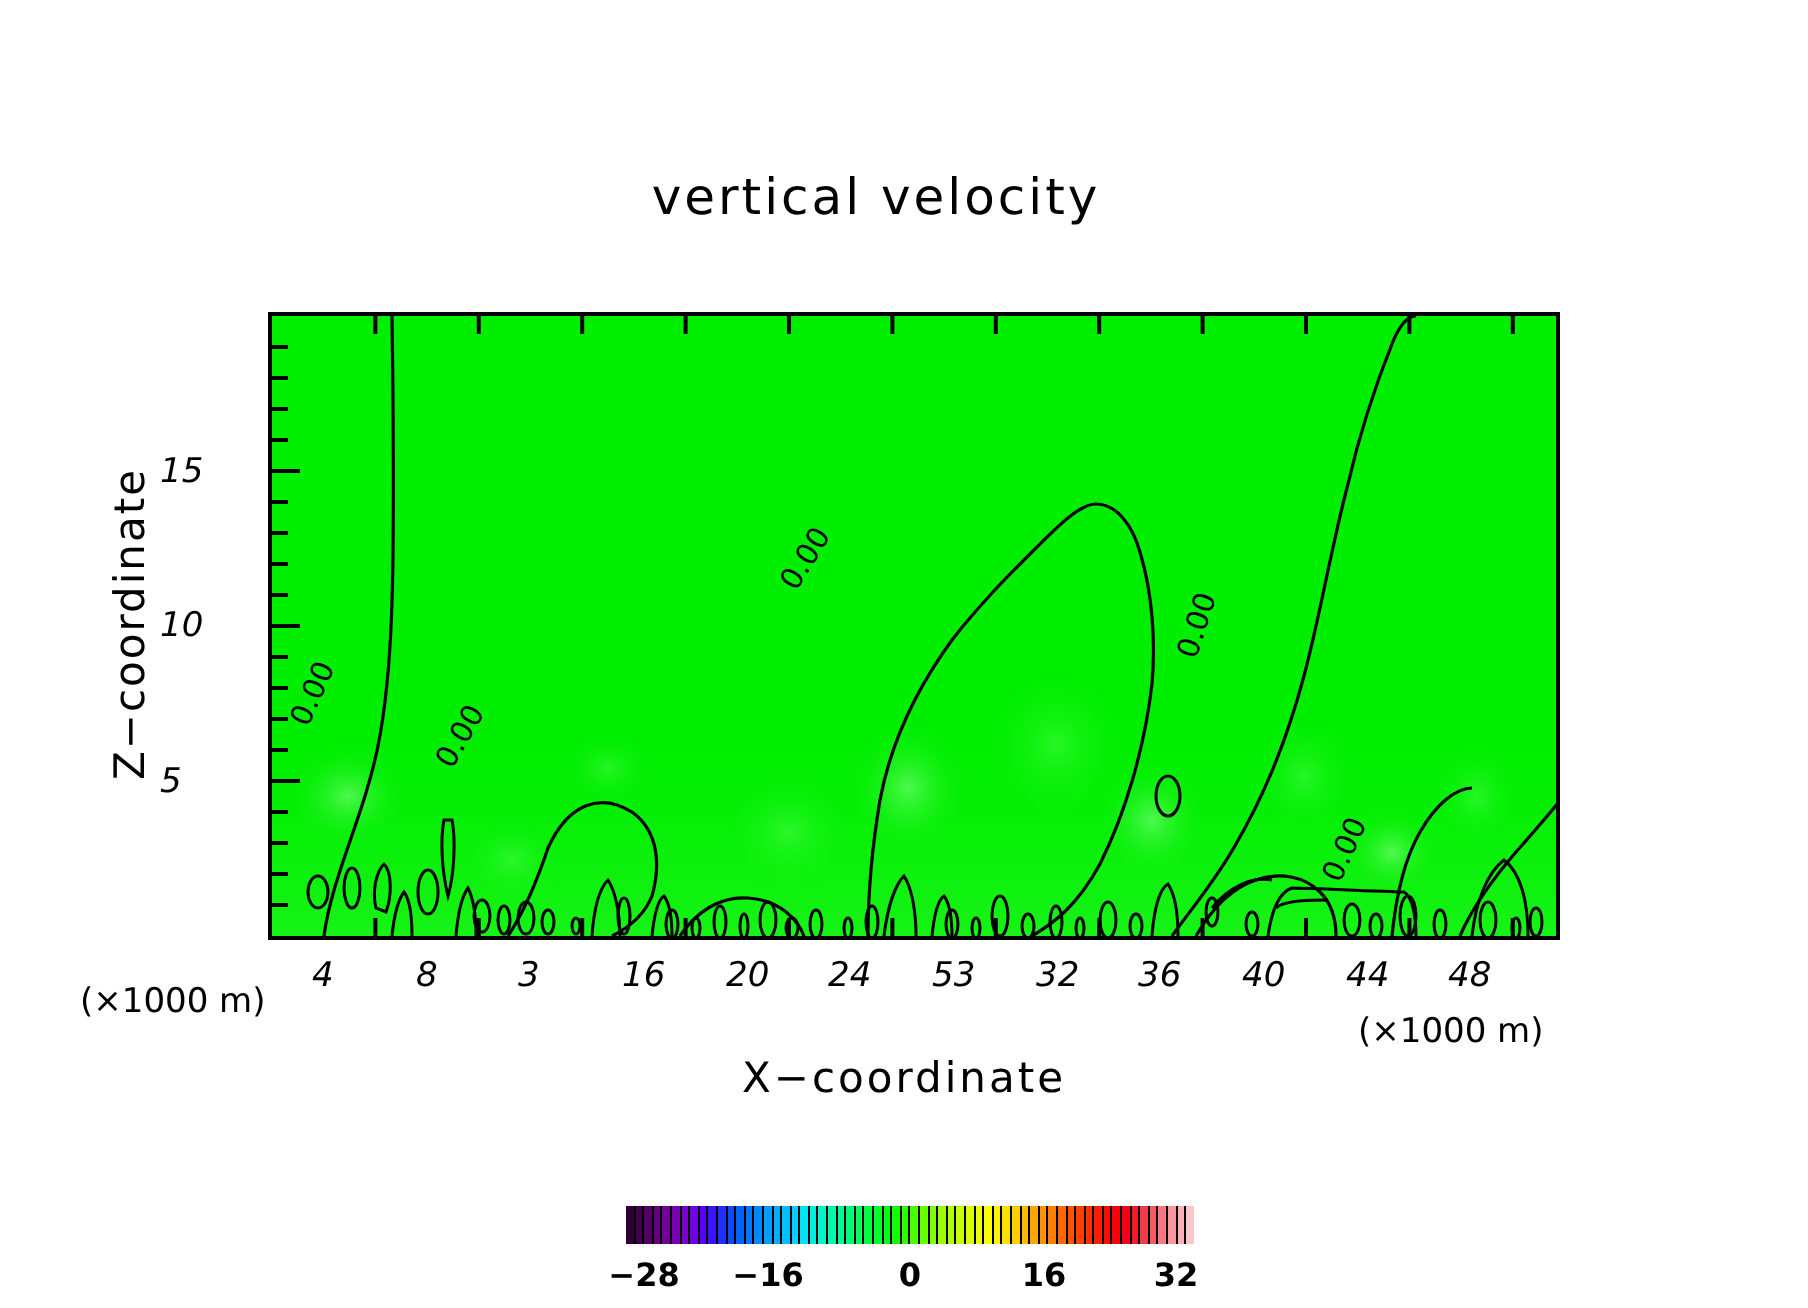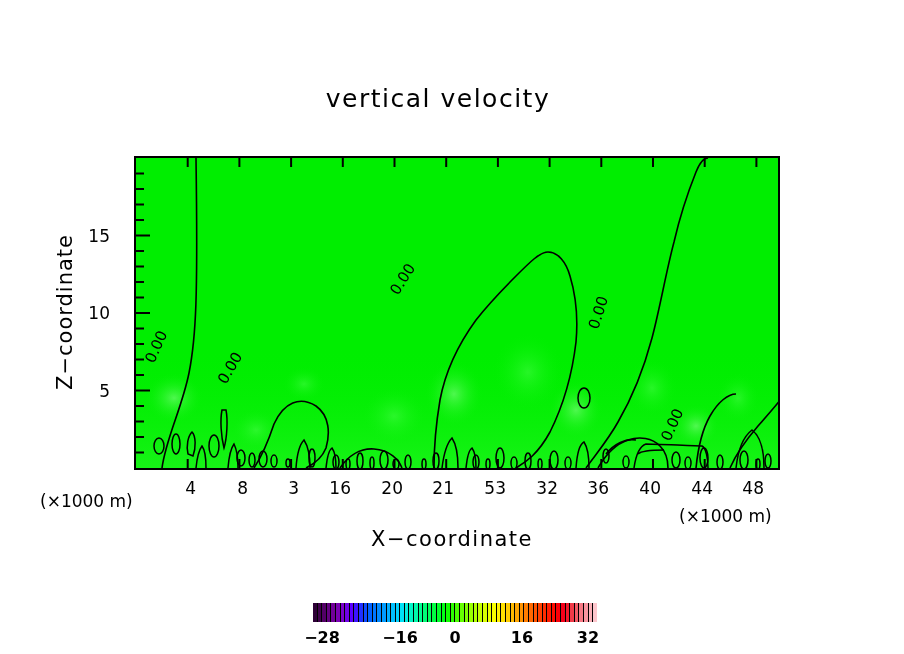--- a/index.html
+++ b/index.html
@@ -44,22 +44,23 @@
     border: 2px solid #000;
     box-sizing: border-box;
     overflow: hidden;
     background: #00ee00;
   }
   #plot-svg { display: block; }
 
   
   .tick-label {
     font-size: 17px;
-    text-align: right;
-    white-space: pre;
+    text-align: left;
+    white-space: pre;
+    font-style: italic;
   }
   #y-axis-title {
     left: -35px;
     top: 300px;
     width: 200px;
     text-align: center;
     font-size: 21px;
     letter-spacing: 1px;
     transform: rotate(-90deg);
     transform-origin: 50% 50%;
@@ -300,21 +301,21 @@
 
   <div class="abs tick-label" style="left:80px; top:381px; width:30px;">5</div>
   <div class="abs tick-label" style="left:80px; top:303px; width:30px;">10</div>
   <div class="abs tick-label" style="left:80px; top:226px; width:30px;">15</div>
 
   <div class="abs tick-label" style="left:156px; top:478px; width:40px;">4</div>
   <div class="abs tick-label" style="left:208px; top:478px; width:40px;">8</div>
   <div class="abs tick-label" style="left:259px; top:478px; width:40px;">3</div>
   <div class="abs tick-label" style="left:311px; top:478px; width:40px;">16</div>
   <div class="abs tick-label" style="left:363px; top:478px; width:40px;">20</div>
-  <div class="abs tick-label" style="left:414px; top:478px; width:40px;">21</div>
+  <div class="abs tick-label" style="left:414px; top:478px; width:40px;">24</div>
   <div class="abs tick-label" style="left:466px; top:478px; width:40px;">53</div>
   <div class="abs tick-label" style="left:518px; top:478px; width:40px;">32</div>
   <div class="abs tick-label" style="left:569px; top:478px; width:40px;">36</div>
   <div class="abs tick-label" style="left:621px; top:478px; width:40px;">40</div>
   <div class="abs tick-label" style="left:673px; top:478px; width:40px;">44</div>
   <div class="abs tick-label" style="left:724px; top:478px; width:40px;">48</div>
 
   <div class="abs" id="y-axis-title">Z−coordinate</div>
   <div class="abs" id="x-axis-title">X−coordinate</div>
   <div class="abs" id="unit-left">(×1000 m)</div>
@@ -381,19 +382,19 @@
         <div class="cb-cell" style="background: rgb(242, 58, 72); margin-right: 1px;"></div>
         <div class="cb-cell" style="background: rgb(244, 90, 102); margin-right: 1px;"></div>
         <div class="cb-cell" style="background: rgb(247, 120, 132); margin-right: 1px;"></div>
         <div class="cb-cell" style="background: rgb(250, 149, 160); margin-right: 1px;"></div>
         <div class="cb-cell" style="background: rgb(252, 176, 184); margin-right: 1px;"></div>
         <div class="cb-cell" style="background: rgb(253, 198, 204); margin-right: 0px;"></div>
       </div>
   </div>
   <div class="abs" id="colorbar-ticklabels">
     <div class="cb-tick" style="left:22px;">−28</div>
-    <div class="cb-tick" style="left:100px;">−16</div>
+    <div class="cb-tick" style="left:84px;">−16</div>
     <div class="cb-tick" style="left:155px;">0</div>
     <div class="cb-tick" style="left:222px;">16</div>
     <div class="cb-tick" style="left:288px;">32</div>
   </div>
 
 </div>
 
 </body></html>

